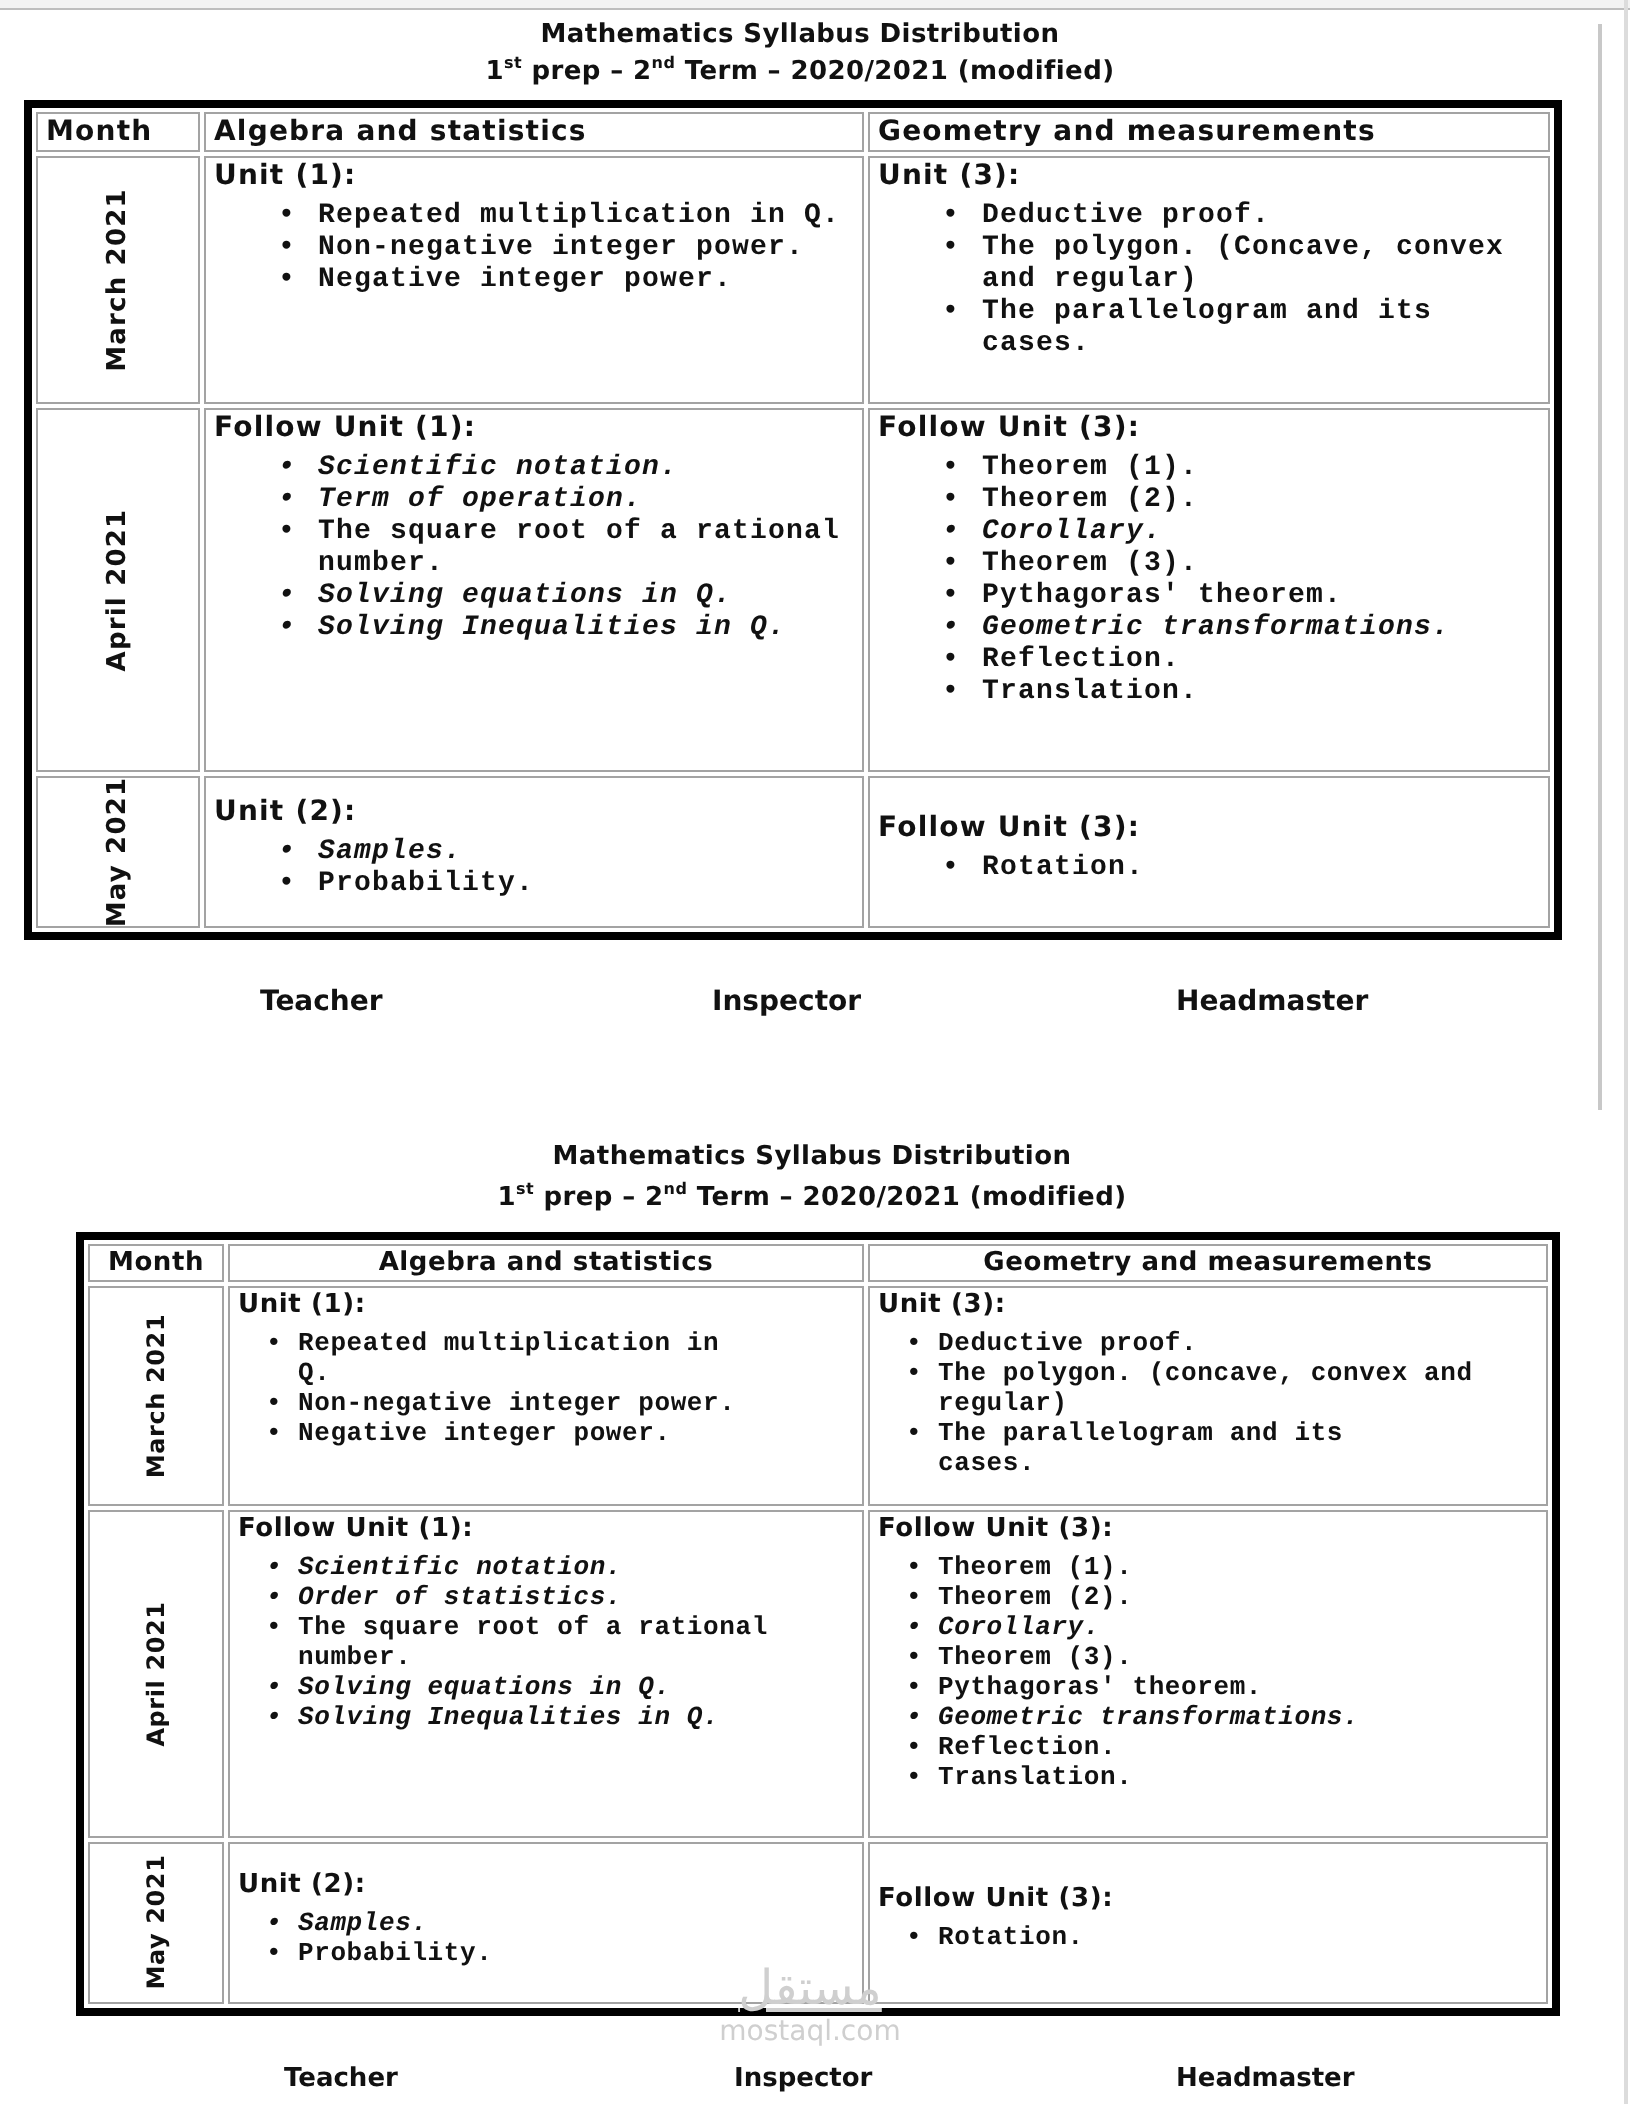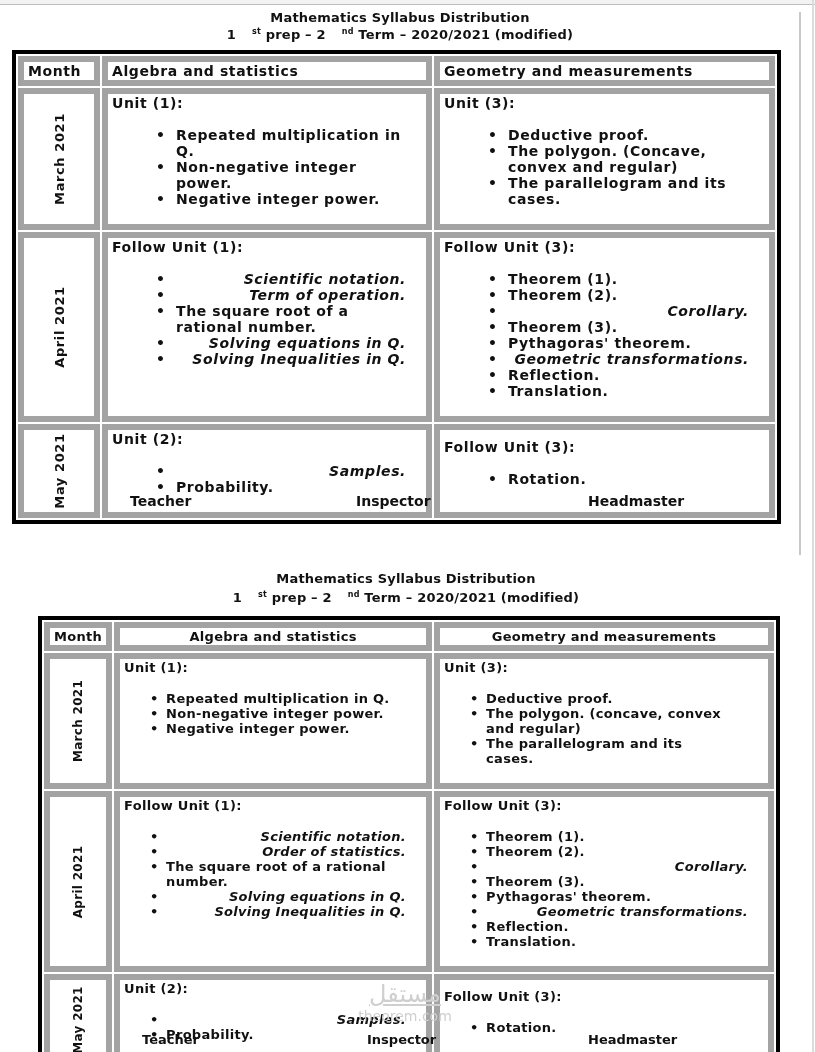--- a/index.html
+++ b/index.html
@@ -5,41 +5,41 @@
   html, body { margin:0; padding:0; }
   body {
     width:815px; height:1052px; position:relative; overflow:hidden;
     background:#ffffff;
     font-family:"DejaVu Sans", sans-serif; color:#111;
   }
   .topbar { position:absolute; left:0; top:0; width:815px; height:4px; background:#f2f2f2; border-bottom:1px solid #bdbdbd; }
   .vline { position:absolute; background:#c8c8c8; width:2px; }
   .page { position:absolute; }
   .title { position:absolute; left:0; width:100%; text-align:center; font-weight:bold; letter-spacing:0.2px; }
-  .title sup { font-size:8px;margin-left:16px; }
+  .title sup { font-size:8px; }
   table.syl {
     position:absolute; border-collapse:separate; border-spacing:2px;
     border:4px solid #000; background:#fff;
   }
   table.syl td, table.syl th {
-    border:6px solid #a3a3a3; vertical-align:top; padding:1px 4px; text-align:left;
+    border:1px solid #a3a3a3; vertical-align:top; padding:1px 4px; text-align:left;
     font-weight:bold;
   }
   table.syl th { vertical-align:middle; }
   .month-cell { position:relative; padding:0 !important; }
   .month-label {
     position:absolute; left:50%; top:50%;
     transform:translate(-50%,-50%) rotate(-90deg);
     white-space:nowrap; font-weight:bold;
   }
   .unit-title { display:block; }
-  ul.items { margin:16px; padding:0; list-style:none; }
+  ul.items { margin:4px; padding:0; list-style:none;font-family:Liberation Mono, monospace; }
   ul.items li { position:relative; }
   ul.items li::before { content:"•"; position:absolute; }
-  .it { font-style:italic;text-align:right; }
+  .it { font-style:italic; }
   .sig { position:absolute; font-weight:bold; }
   .watermark { position:absolute; color:#cfcfcf; text-align:center; font-family:"DejaVu Sans", sans-serif; }
 
   
   #doc1 .title { font-size:13px; }
   #doc1 table.syl { left:12px; top:50px; width:769px; height:420px; font-size:14px; letter-spacing:0.6px; }
   #doc1 ul.items li { padding-left:48px; }
   #doc1 ul.items li::before { left:28px; }
   #doc1 .month-label { font-size:13px; }
 
@@ -236,20 +236,20 @@
           <ul class="items">
             <li>Rotation.</li>
           </ul>
         </td>
       </tr>
     </tbody>
       </table>
 
     <div class="watermark" style="left:340px; top:980px; width:130px;">
       <div style="font-size:24px; line-height:28px;text-decoration:underline;">مستقل</div>
-      <div style="font-size:14px; line-height:16px;">theorem.com</div>
+      <div style="font-size:14px; line-height:16px;">mostaql.com</div>
     </div>
 
     <div class="sig" style="left:142px; top:1032px; font-size:13px;">Teacher</div>
     <div class="sig" style="left:367px; top:1032px; font-size:13px;">Inspector</div>
     <div class="sig" style="left:588px; top:1032px; font-size:13px;">Headmaster</div>
   </div>
 </div>
 
 </body></html>

